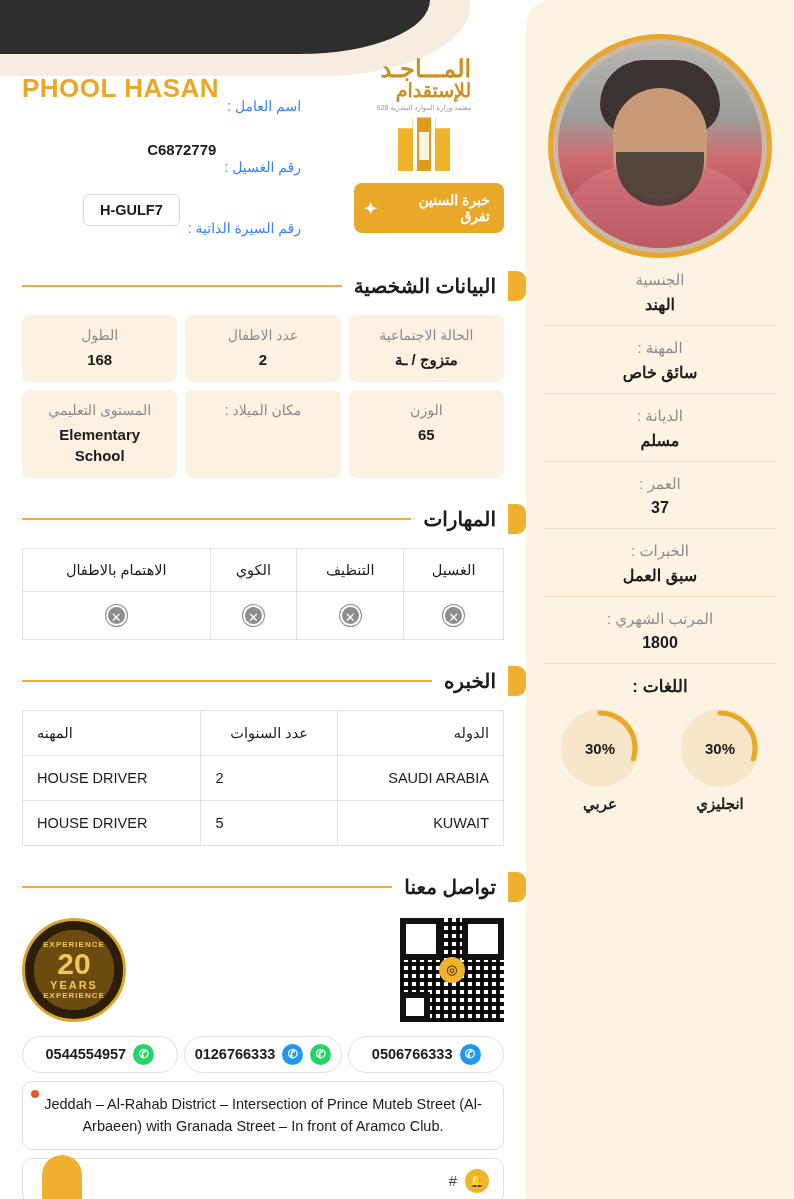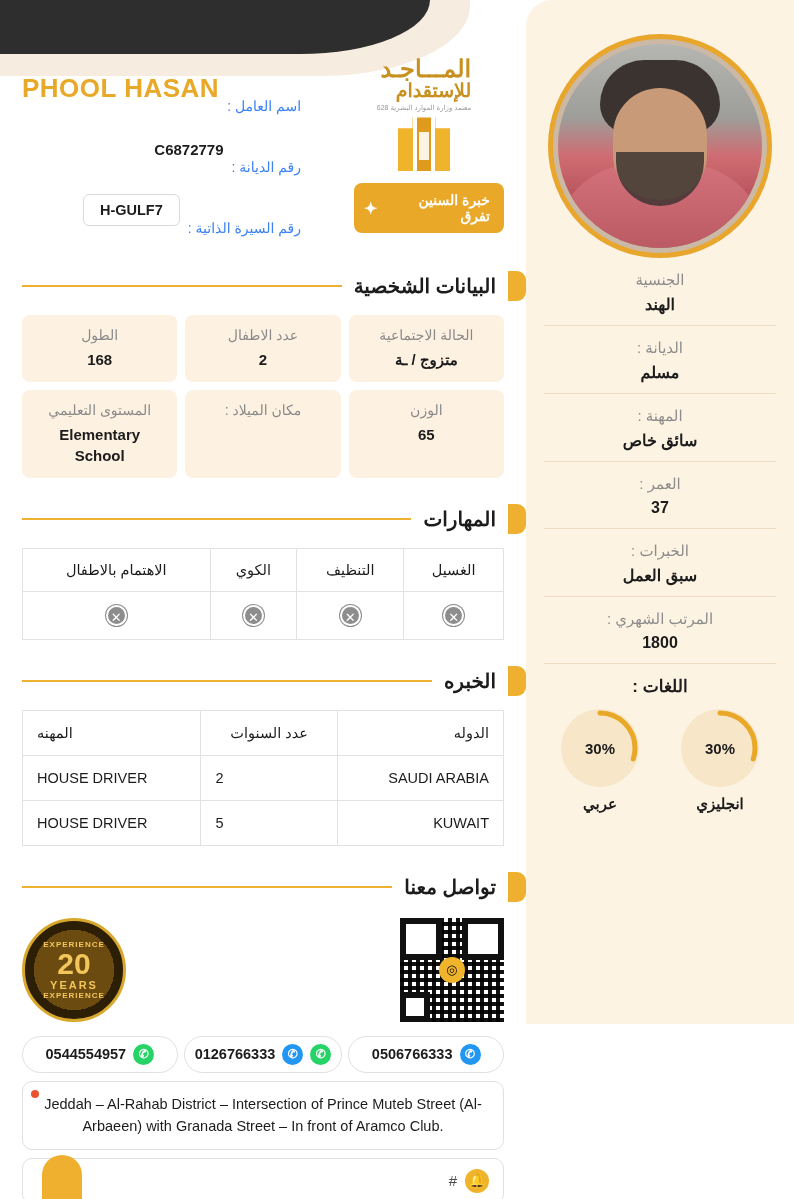--- a/index.html
+++ b/index.html
@@ -28,21 +28,21 @@
     width: 430px; height: 54px;
     background: #2e2e2e;
     border-bottom-right-radius: 130px 54px;
     z-index: 1;
   }
 
   
   .sidebar {
     position: absolute;
     top: 0; right: 0;
-    width: 268px; height: 1024px;
+    width: 268px; height: 1199px;
     background: #fdf3e3;
     border-top-left-radius: 26px;
     z-index: 2;
   }
   .sidebar-inner { padding: 0 18px; }
   .avatar-wrap {
     position: relative;
     margin: 34px auto 0;
     width: 224px; height: 224px;
   }
@@ -396,26 +396,26 @@
             <div class="avatar-beard"></div>
           </div>
         </div>
       </div>
 
       <div class="side-field">
         <div class="side-label">الجنسية</div>
         <div class="side-value">الهند</div>
       </div>
       <div class="side-field">
+        <div class="side-label">المهنة :</div>
+        <div class="side-value">سائق خاص</div>
+      </div>
+      <div class="side-field">
         <div class="side-label">الديانة :</div>
         <div class="side-value">مسلم</div>
-      </div>
-      <div class="side-field">
-        <div class="side-label">المهنة :</div>
-        <div class="side-value">سائق خاص</div>
       </div>
       <div class="side-field">
         <div class="side-label">العمر :</div>
         <div class="side-value">37</div>
       </div>
       <div class="side-field">
         <div class="side-label">الخبرات :</div>
         <div class="side-value">سبق العمل</div>
       </div>
       <div class="side-field">
@@ -467,21 +467,21 @@
           <span class="badge-star">✦</span>
         </div>
       </div>
 
       <div class="header-fields">
         <div class="hf-row">
           <span class="hf-label">اسم العامل :</span>
           <span class="hf-name">PHOOL HASAN</span>
         </div>
         <div class="hf-row">
-          <span class="hf-label">رقم الديانة :</span>
+          <span class="hf-label">رقم الغسيل :</span>
           <span class="hf-value">C6872779</span>
         </div>
         <div class="hf-row">
           <span class="hf-label">رقم السيرة الذاتية :</span>
           <span class="hf-box">H-GULF7</span>
         </div>
       </div>
     </div>
 
     <section class="section">

